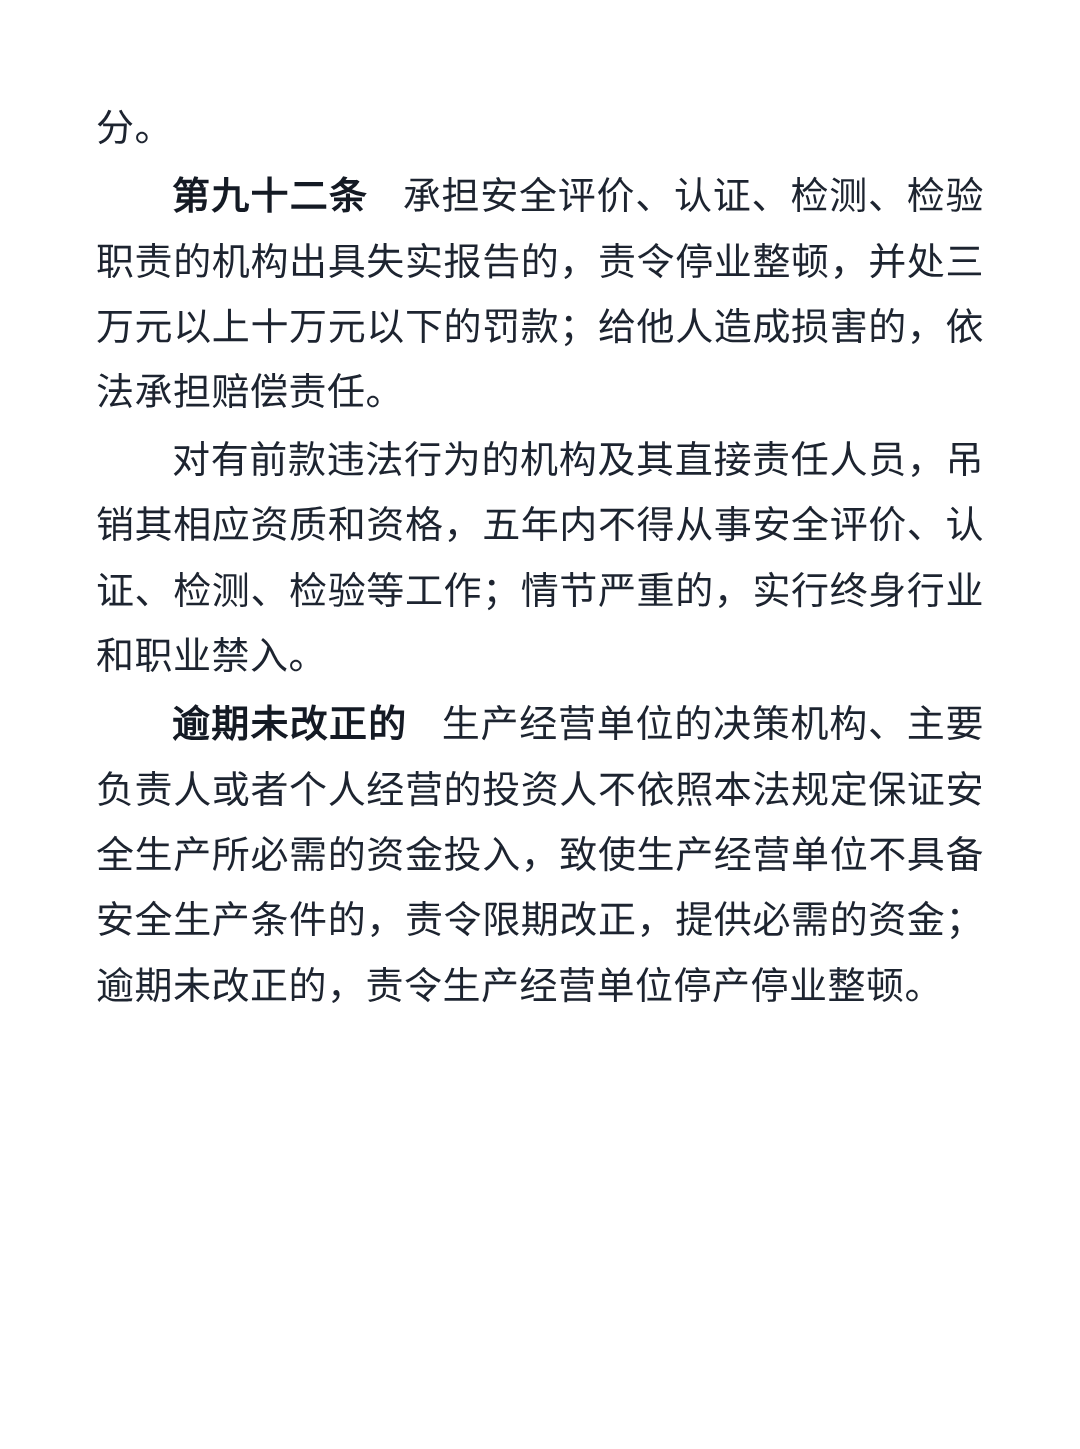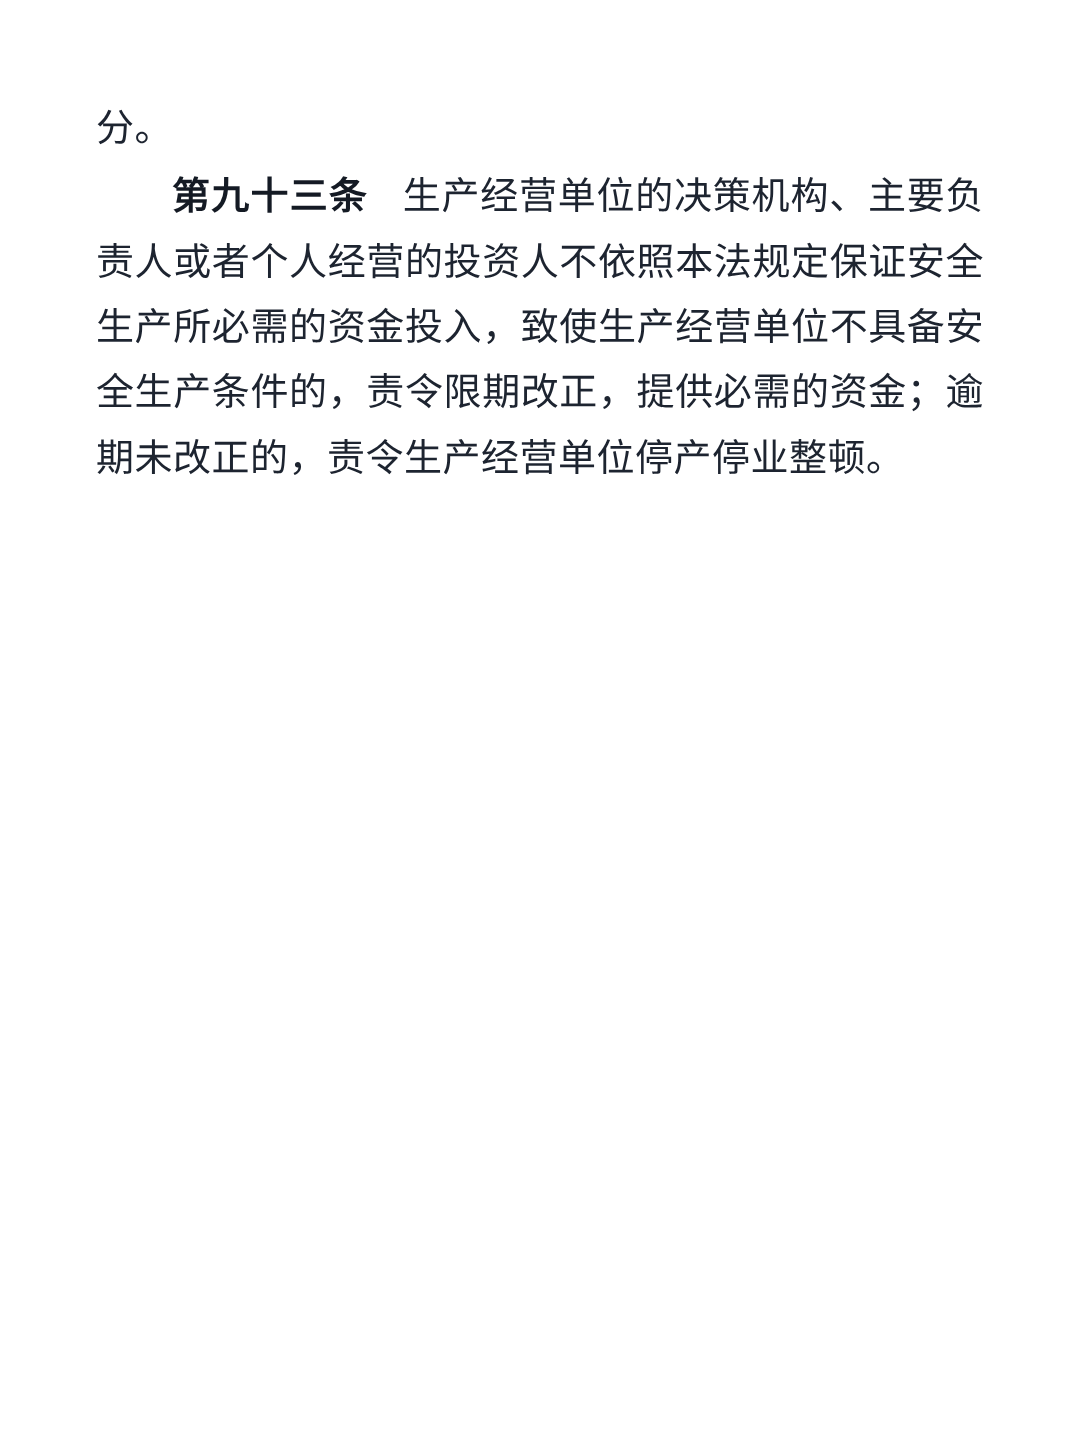--- a/index.html
+++ b/index.html
@@ -50,21 +50,27 @@
 </head>
 <body>
 
 <div class="page">
   <div class="content">
 
     <p class="para">
       <span>分。</span>
     </p>
 
-
+    <p class="para indent">
+      <span class="article-label">第九十二条</span><span class="gap"></span><span>承担安全评价、认证、检测、检验职责的机构出具失实报告的，责令停业整顿，并处三万元以上十万元以下的罚款；给他人造成损害的，依法承担赔偿责任。</span>
+    </p>
 
 
     <p class="para indent">
-      <span class="article-label">第九十三条</span><span class="gap"></span><span>生产经营单位的决策机构、主要负责人或者个人经营的投资人不依照本法规定保证安全生产所必需的资金投入，致使生产经营单位不具备安全生产条件的，责令限期改正，提供必需的资金；逾期未改正的，责令生产经营单位停产停业整顿。</span>
+      <span>对有前款违法行为的机构及其直接责任人员，吊销其相应资质和资格，五年内不得从事安全评价、认证、检测、检验等工作；情节严重的，实行终身行业和职业禁入。</span>
+    </p>
+
+    <p class="para indent">
+      <span class="article-label">逾期未改正的</span><span class="gap"></span><span>生产经营单位的决策机构、主要负责人或者个人经营的投资人不依照本法规定保证安全生产所必需的资金投入，致使生产经营单位不具备安全生产条件的，责令限期改正，提供必需的资金；逾期未改正的，责令生产经营单位停产停业整顿。</span>
     </p>
 
   </div>
 </div>
 
 </body></html>

